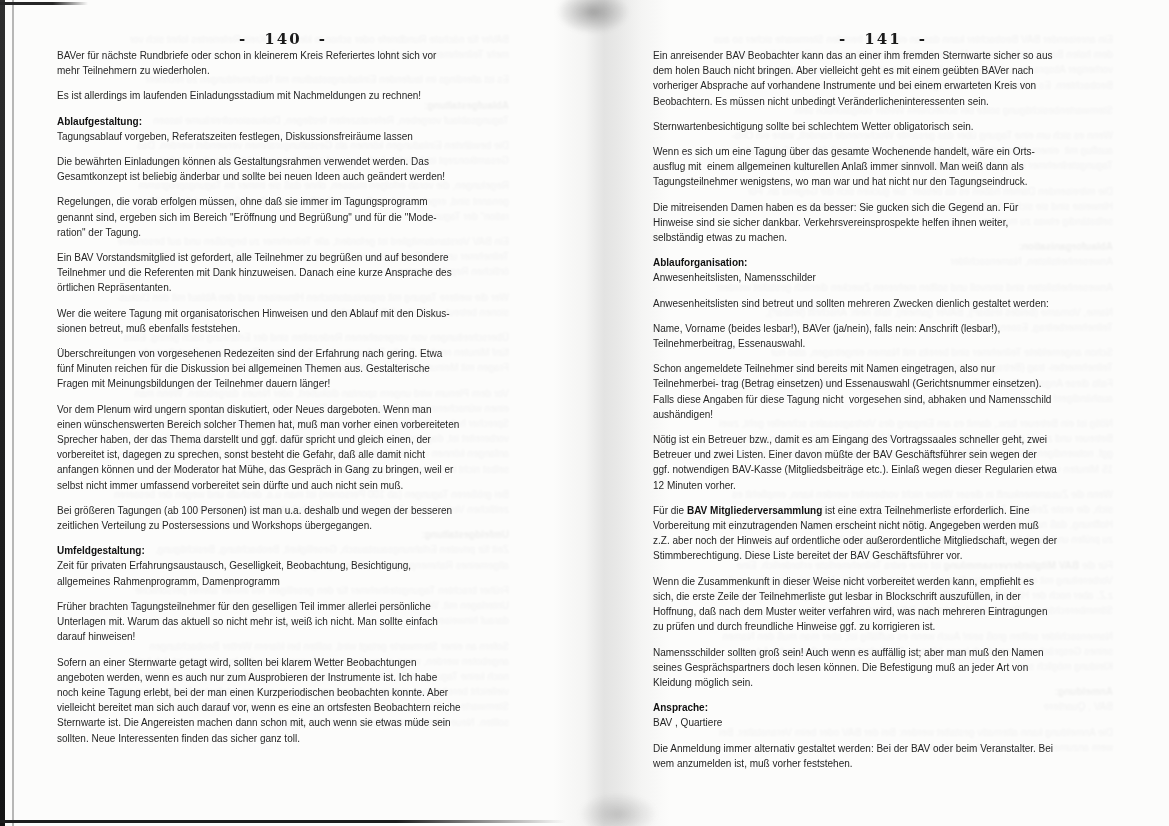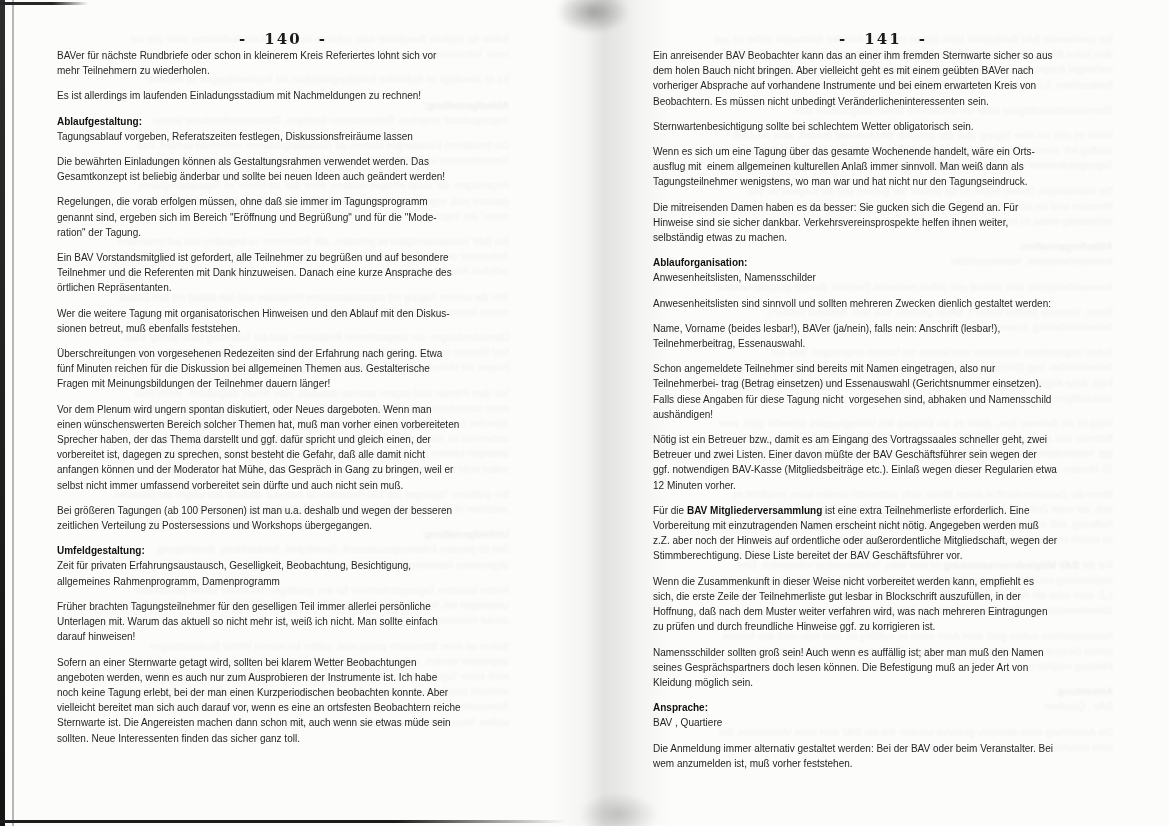--- a/index.html
+++ b/index.html
@@ -217,21 +217,21 @@
         <div class="block">
           <div class="ptext">Die mitreisenden Damen haben es da besser: Sie gucken sich die Gegend an. Für
 Hinweise sind sie sicher dankbar. Verkehrsvereinsprospekte helfen ihnen weiter,
 selbständig etwas zu machen.</div>
         </div>
         <div class="block has-heading">
           <div class="heading">Ablauforganisation:</div>
           <div class="ptext">Anwesenheitslisten, Namensschilder</div>
         </div>
         <div class="block">
-          <div class="ptext">Anwesenheitslisten sind sinnvoll und sollten mehreren Zwecken dienlich gestaltet werden:</div>
+          <div class="ptext">Anwesenheitslisten sind betreut und sollten mehreren Zwecken dienlich gestaltet werden:</div>
         </div>
         <div class="block">
           <div class="ptext">Name, Vorname (beides lesbar!), BAVer (ja/nein), falls nein: Anschrift (lesbar!),
 Teilnehmerbeitrag, Essenauswahl.</div>
         </div>
         <div class="block">
           <div class="ptext">Schon angemeldete Teilnehmer sind bereits mit Namen eingetragen, also nur
 Teilnehmerbei- trag (Betrag einsetzen) und Essenauswahl (Gerichtsnummer einsetzen).
 Falls diese Angaben für diese Tagung nicht  vorgesehen sind, abhaken und Namensschild
 aushändigen!</div>

